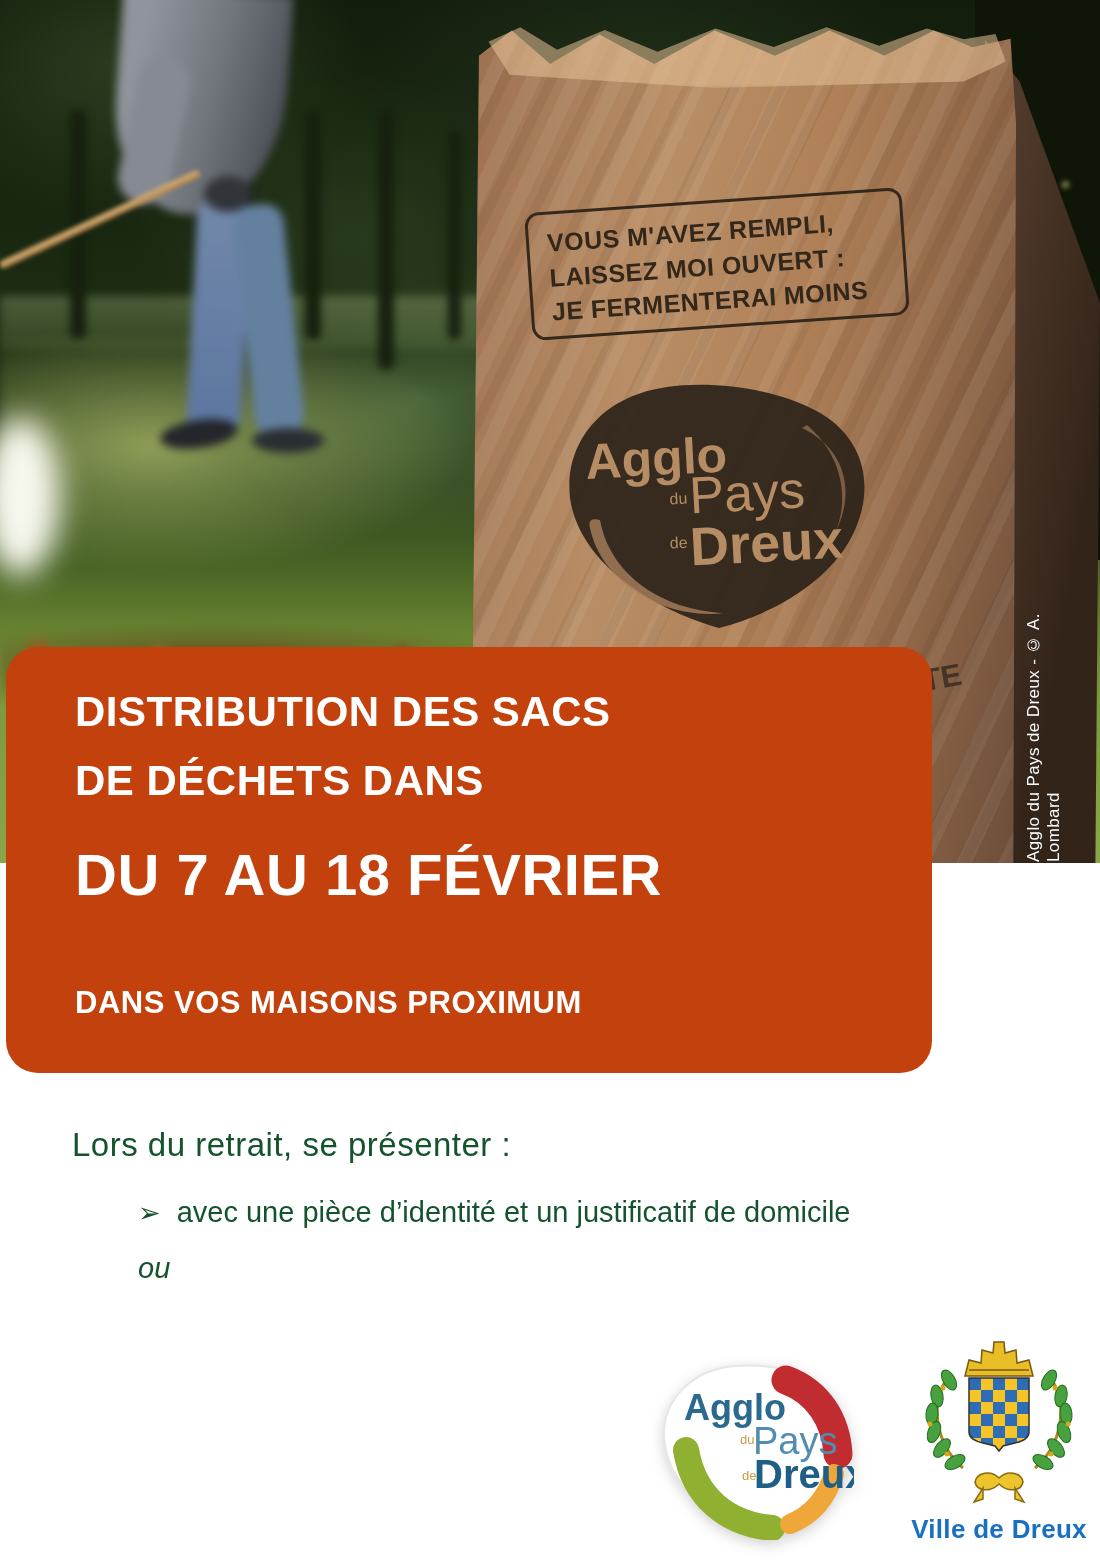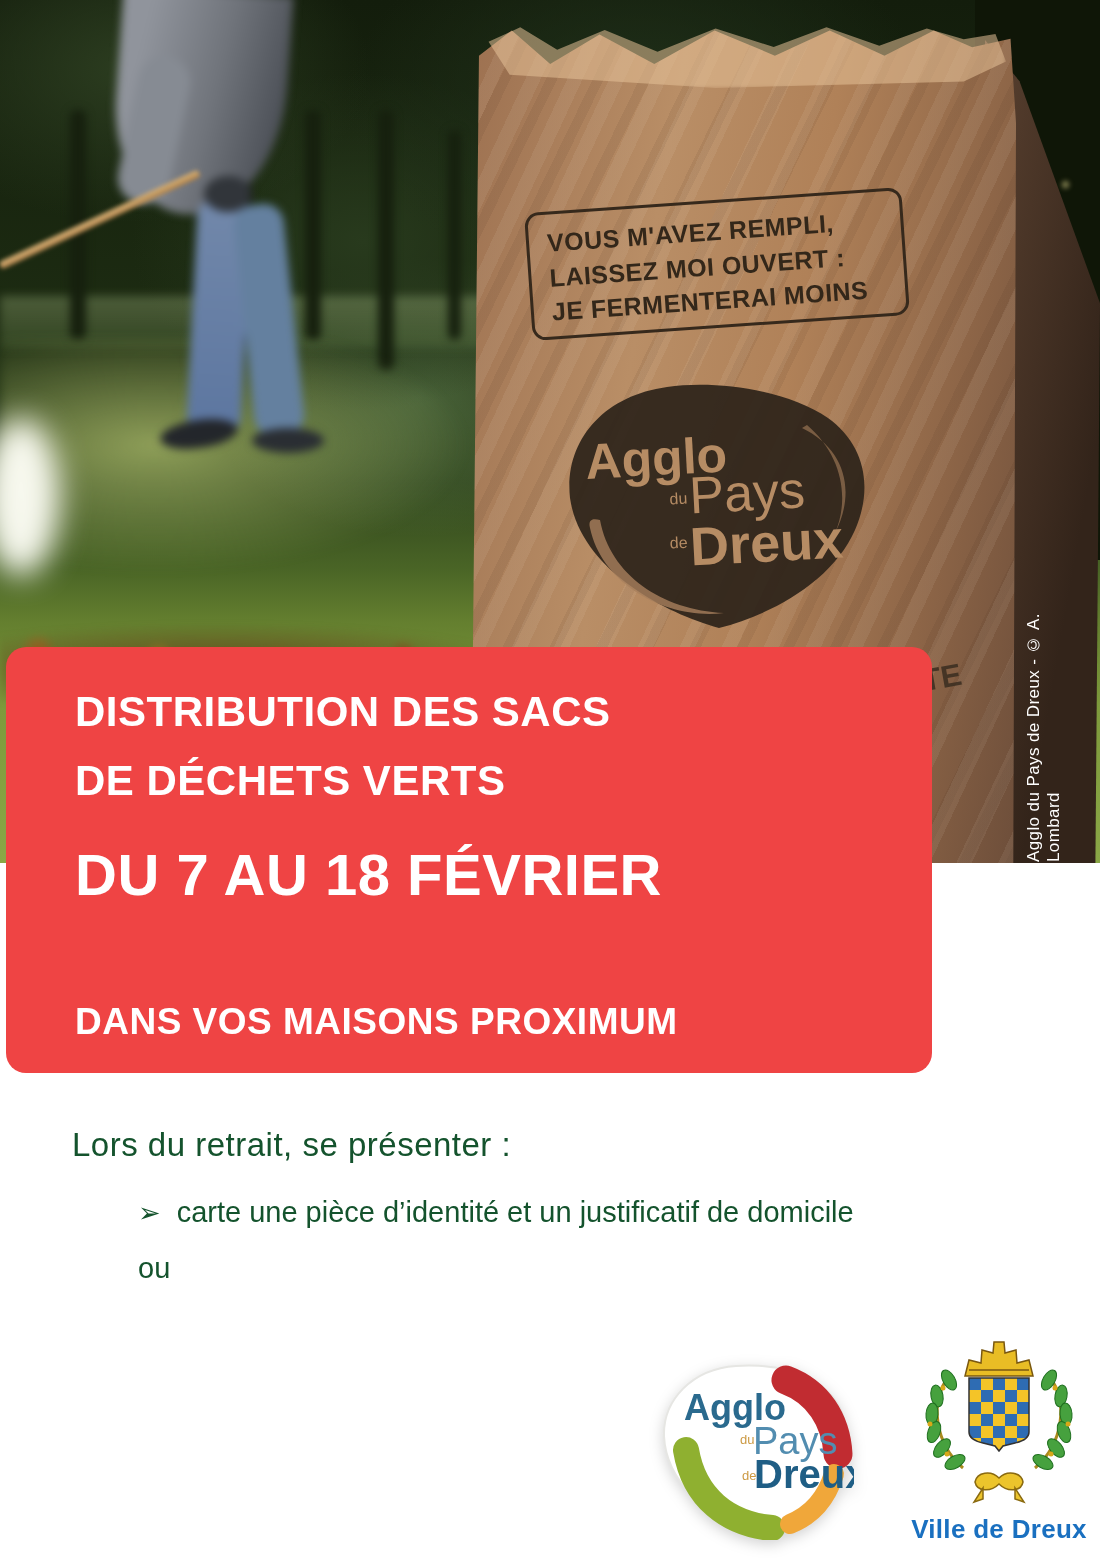--- a/index.html
+++ b/index.html
@@ -73,32 +73,32 @@
   .stamp{position:absolute;left:528px;top:200px;width:378px;height:128px;transform:rotate(-4deg);
     border:3px solid #36291c;border-radius:14px;padding:11px 18px;color:#33271a;
     font-weight:bold;font-size:25px;letter-spacing:.5px;line-height:1.38;white-space:nowrap;}
   .bag-logo-svg{position:absolute;left:552px;top:370px;}
   .bag-partial{position:absolute;left:922px;top:660px;font-weight:bold;font-size:31px;color:#3a2d20;
     transform:rotate(-10deg);opacity:.85;}
   .credit{position:absolute;right:36px;top:606px;height:256px;writing-mode:vertical-rl;transform:rotate(180deg);
     color:#ffffff;font-size:17px;letter-spacing:.4px;}
 
   
-  .banner{position:absolute;left:6px;top:647px;width:926px;height:426px;background:#ef4444;border-radius:20px;color:#fff;}
+  .banner{position:absolute;left:6px;top:647px;width:926px;height:426px;background:#c2410c;border-radius:32px;color:#fff;}
   .b-title{position:absolute;left:69px;top:30px;font-weight:bold;font-size:42px;line-height:69px;letter-spacing:.5px;white-space:nowrap;}
   .b-date{position:absolute;left:69px;top:194px;font-weight:bold;font-size:58px;letter-spacing:.5px;white-space:nowrap;}
-  .b-loc{position:absolute;left:69px;top:354px;font-weight:bold;font-size:37px;letter-spacing:.5px;white-space:nowrap;}
+  .b-loc{position:absolute;left:69px;top:338px;font-weight:bold;font-size:31px;letter-spacing:.5px;white-space:nowrap;}
 
   
   .instructions{position:absolute;left:72px;top:1126px;width:980px;color:#14532d;}
   .intro{font-size:33px;letter-spacing:.5px;}
   .blist{margin-left:66px;margin-top:32px;font-size:29px;}
   .bline{white-space:nowrap;}
   .bullet{display:inline-block;margin-right:16px;font-size:27px;}
-  .or-line{margin:23px 0 23px 0;}
+  .or-line{margin:23px 0 23px 0;font-style:italic;}
 
   
   .agglo-footer{position:absolute;left:656px;top:1358px;filter:drop-shadow(0 4px 7px rgba(0,0,0,.18));}
   .ville{position:absolute;left:896px;top:1336px;width:206px;text-align:center;}
   .ville-caption{margin-top:2px;font-weight:bold;font-size:26px;color:#1a70c0;letter-spacing:.3px;}
 </style>
 </head>
 <body>
 
 <div class="poster">
@@ -151,31 +151,31 @@
       </g>
     </svg>
 
     <div class="bag-partial">TE</div>
     <div class="credit">Agglo du Pays de Dreux - © A. Lombard</div>
   </div>
 
   <div class="banner">
     <div class="b-title">
       <div>DISTRIBUTION DES SACS</div>
-      <div>DE DÉCHETS VERTS</div>
+      <div>DE DÉCHETS DANS</div>
     </div>
     <div class="b-date">DU 7 AU 18 FÉVRIER</div>
     <div class="b-loc">DANS VOS MAISONS PROXIMUM</div>
   </div>
 
   <div class="instructions">
     <div class="intro">Lors du retrait, se présenter :</div>
     <div class="blist">
       <div class="bline">
-        <span class="bullet">➢</span><span>carte une pièce d’identité et un justificatif de domicile</span>
+        <span class="bullet">➢</span><span>avec une pièce d’identité et un justificatif de domicile</span>
       </div>
       <div class="bline or-line">ou</div>
     </div>
   </div>
 
   <svg class="agglo-footer" width="198" height="182" viewBox="0 0 198 182">
     <path fill="#ffffff" stroke="#e6e6e3" stroke-width="2" d="M98,174 C50,160 10,122 8,78 C7,42 36,11 80,8 C124,5 168,18 184,50 C198,80 192,120 164,144 C142,162 120,168 98,174 Z"></path>
     <path d="M30,92 C38,140 72,166 116,170" fill="none" stroke="#8fb030" stroke-width="26" stroke-linecap="round"></path>
     <path d="M130,22 C162,34 180,62 182,96" fill="none" stroke="#c12c31" stroke-width="29" stroke-linecap="round"></path>
     <path d="M178,116 C170,142 154,158 134,166" fill="none" stroke="#f0a73a" stroke-width="20" stroke-linecap="round"></path>

